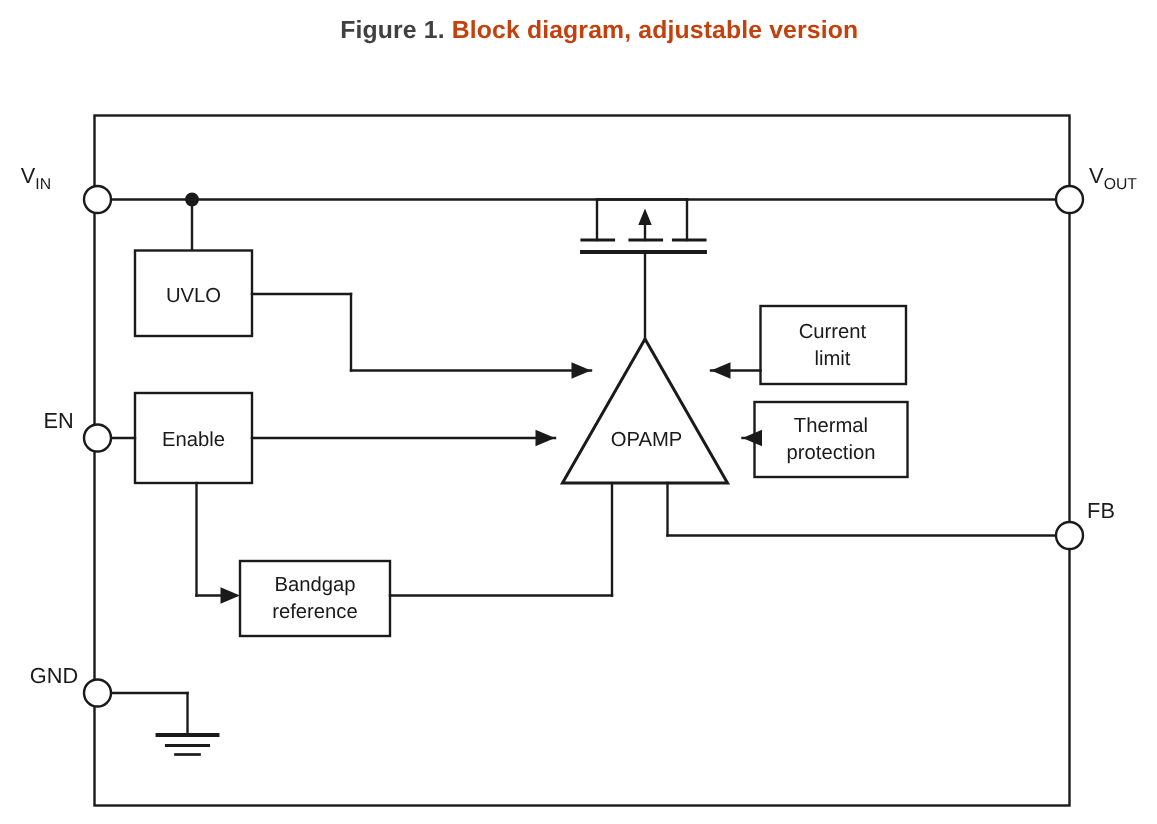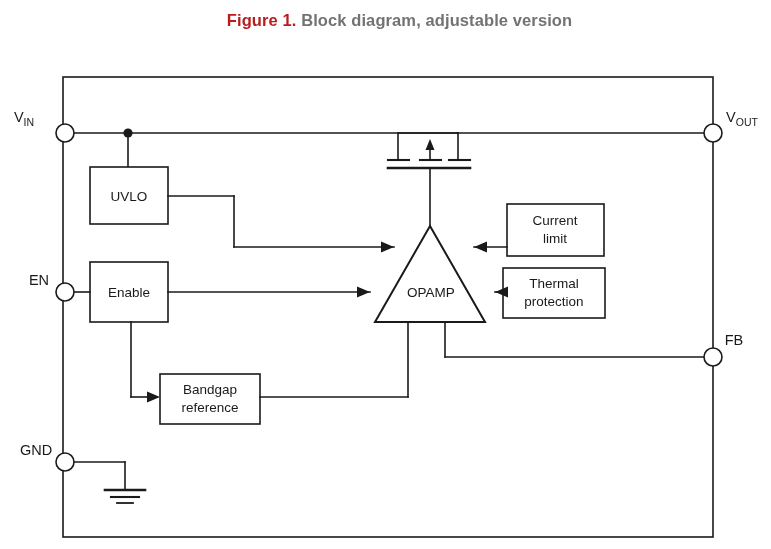--- a/index.html
+++ b/index.html
@@ -24,25 +24,25 @@
     left: 0;
     top: 11px;
     width: 771px;
     text-align: center;
     font-size: 16.5px;
     font-weight: bold;
     letter-spacing: 0.1px;
     white-space: nowrap;
   }
   #figure-title .fig-num {
-    color: #b91c1c;
+    color: #404040;
     padding-left: 28px;
   }
   #figure-title .fig-cap {
-    color: #737373;
+    color: #c2410c;
   }
   #diagram-svg {
     position: absolute;
     left: 0;
     top: 0;
   }
   .blk-label {
     font-family: "Liberation Sans", sans-serif;
     font-size: 13.5px;
     fill: #1a1a1a;

